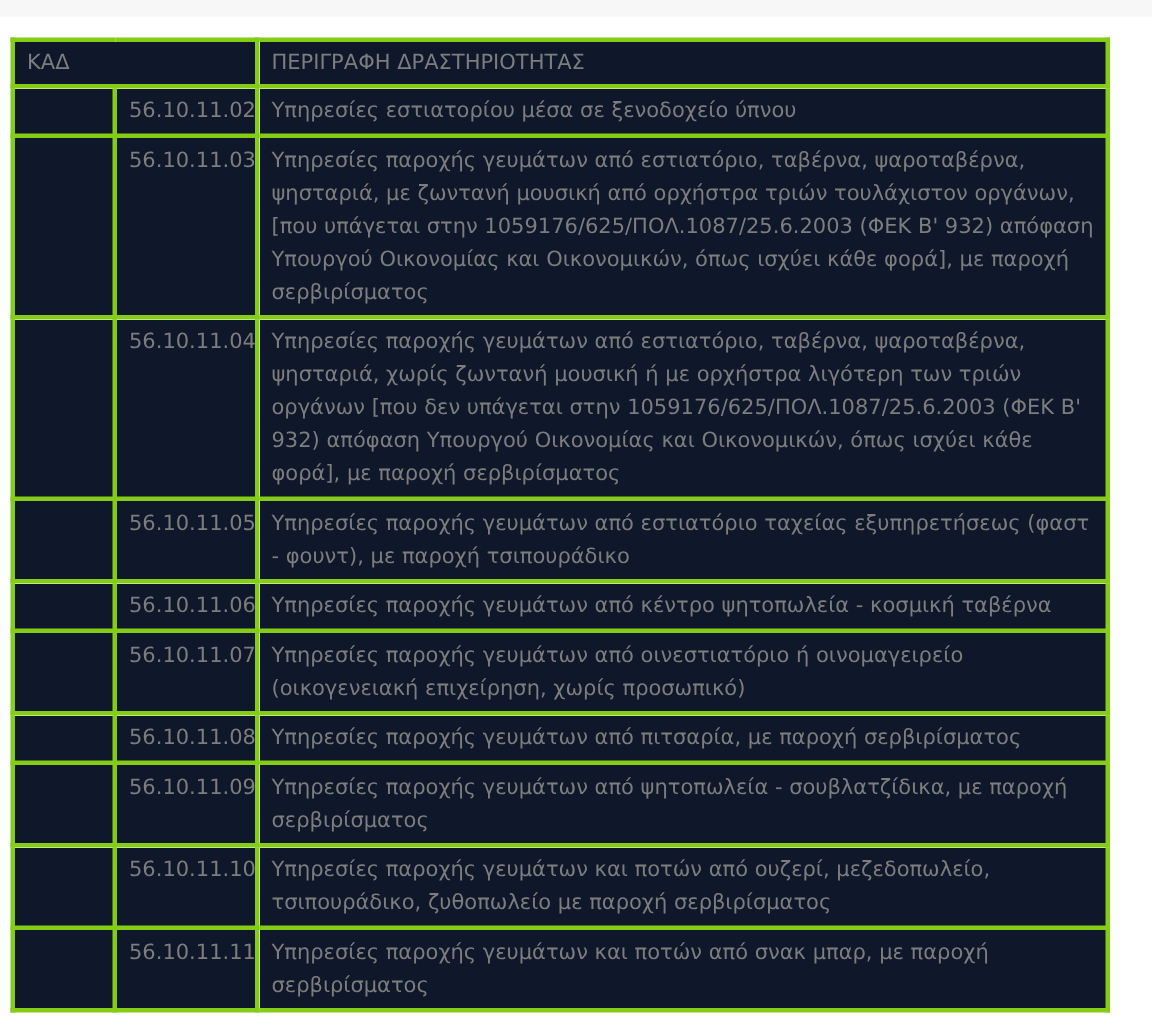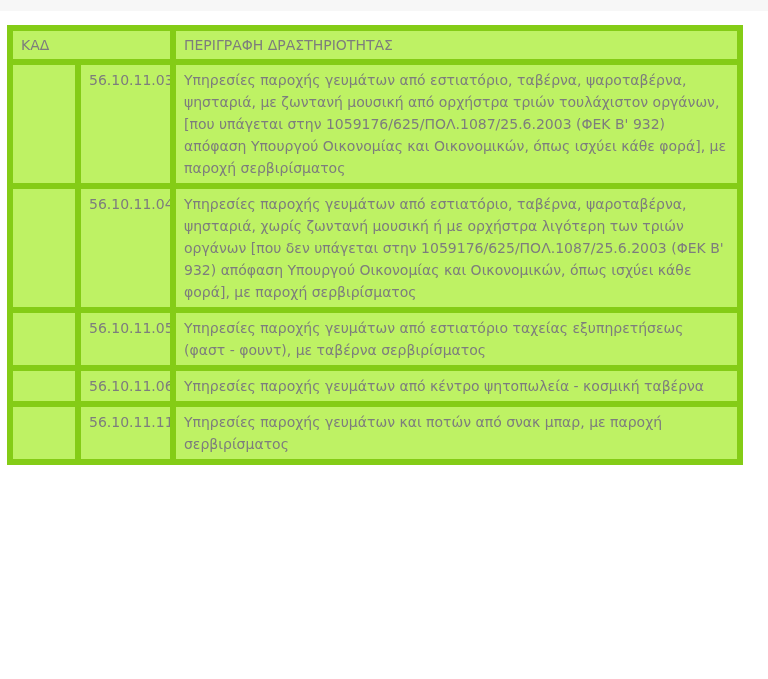--- a/index.html
+++ b/index.html
@@ -22,22 +22,22 @@
     border-collapse: collapse;
     table-layout: fixed;
     width: 730px;
     margin: 14px 0 0 7px;
     color: #7d7d7d;
     font-size: 14px;
     line-height: 22px;
   }
   table.kad-table th,
   table.kad-table td {
-    border: 6px solid #84cc16;
-    background: #bef264;
+    border: 3px solid #84cc16;
+    background: #0f172a;
     vertical-align: top;
     text-align: left;
     font-weight: normal;
     padding: 4px 8px;
     overflow: hidden;
     margin-top: 20px;
   }
   table.kad-table th {
     padding: 3px 8px;
   }
@@ -58,37 +58,62 @@
   </colgroup>
   <thead>
     <tr>
       <th colspan="2">ΚΑΔ</th>
       <th>ΠΕΡΙΓΡΑΦΗ ΔΡΑΣΤΗΡΙΟΤΗΤΑΣ</th>
     </tr>
   </thead>
   <tbody>
     <tr>
       <td class="code-cell"></td>
+      <td class="code-cell">56.10.11.02</td>
+      <td>Υπηρεσίες εστιατορίου μέσα σε ξενοδοχείο ύπνου</td>
+    </tr>
+    <tr>
+      <td class="code-cell"></td>
       <td class="code-cell">56.10.11.03</td>
       <td>Υπηρεσίες παροχής γευμάτων από εστιατόριο, ταβέρνα, ψαροταβέρνα, ψησταριά, με ζωντανή μουσική από ορχήστρα τριών τουλάχιστον οργάνων, [που υπάγεται στην 1059176/625/ΠΟΛ.1087/25.6.2003 (ΦΕΚ Β' 932) απόφαση Υπουργού Οικονομίας και Οικονομικών, όπως ισχύει κάθε φορά], με παροχή σερβιρίσματος</td>
     </tr>
     <tr>
       <td class="code-cell"></td>
       <td class="code-cell">56.10.11.04</td>
       <td>Υπηρεσίες παροχής γευμάτων από εστιατόριο, ταβέρνα, ψαροταβέρνα, ψησταριά, χωρίς ζωντανή μουσική ή με ορχήστρα λιγότερη των τριών οργάνων [που δεν υπάγεται στην 1059176/625/ΠΟΛ.1087/25.6.2003 (ΦΕΚ Β' 932) απόφαση Υπουργού Οικονομίας και Οικονομικών, όπως ισχύει κάθε φορά], με παροχή σερβιρίσματος</td>
     </tr>
     <tr>
       <td class="code-cell"></td>
       <td class="code-cell">56.10.11.05</td>
-      <td>Υπηρεσίες παροχής γευμάτων από εστιατόριο ταχείας εξυπηρετήσεως (φαστ - φουντ), με ταβέρνα σερβιρίσματος</td>
+      <td>Υπηρεσίες παροχής γευμάτων από εστιατόριο ταχείας εξυπηρετήσεως (φαστ - φουντ), με παροχή τσιπουράδικο</td>
     </tr>
     <tr>
       <td class="code-cell"></td>
       <td class="code-cell">56.10.11.06</td>
       <td>Υπηρεσίες παροχής γευμάτων από κέντρο ψητοπωλεία - κοσμική ταβέρνα</td>
+    </tr>
+    <tr>
+      <td class="code-cell"></td>
+      <td class="code-cell">56.10.11.07</td>
+      <td>Υπηρεσίες παροχής γευμάτων από οινεστιατόριο ή οινομαγειρείο (οικογενειακή επιχείρηση, χωρίς προσωπικό)</td>
+    </tr>
+    <tr>
+      <td class="code-cell"></td>
+      <td class="code-cell">56.10.11.08</td>
+      <td>Υπηρεσίες παροχής γευμάτων από πιτσαρία, με παροχή σερβιρίσματος</td>
+    </tr>
+    <tr>
+      <td class="code-cell"></td>
+      <td class="code-cell">56.10.11.09</td>
+      <td>Υπηρεσίες παροχής γευμάτων από ψητοπωλεία - σουβλατζίδικα, με παροχή σερβιρίσματος</td>
+    </tr>
+    <tr>
+      <td class="code-cell"></td>
+      <td class="code-cell">56.10.11.10</td>
+      <td>Υπηρεσίες παροχής γευμάτων και ποτών από ουζερί, μεζεδοπωλείο, τσιπουράδικο, ζυθοπωλείο με παροχή σερβιρίσματος</td>
     </tr>
     <tr>
       <td class="code-cell"></td>
       <td class="code-cell">56.10.11.11</td>
       <td>Υπηρεσίες παροχής γευμάτων και ποτών από σνακ μπαρ, με παροχή σερβιρίσματος</td>
     </tr>
   </tbody>
 </table>
 
 </body></html>

